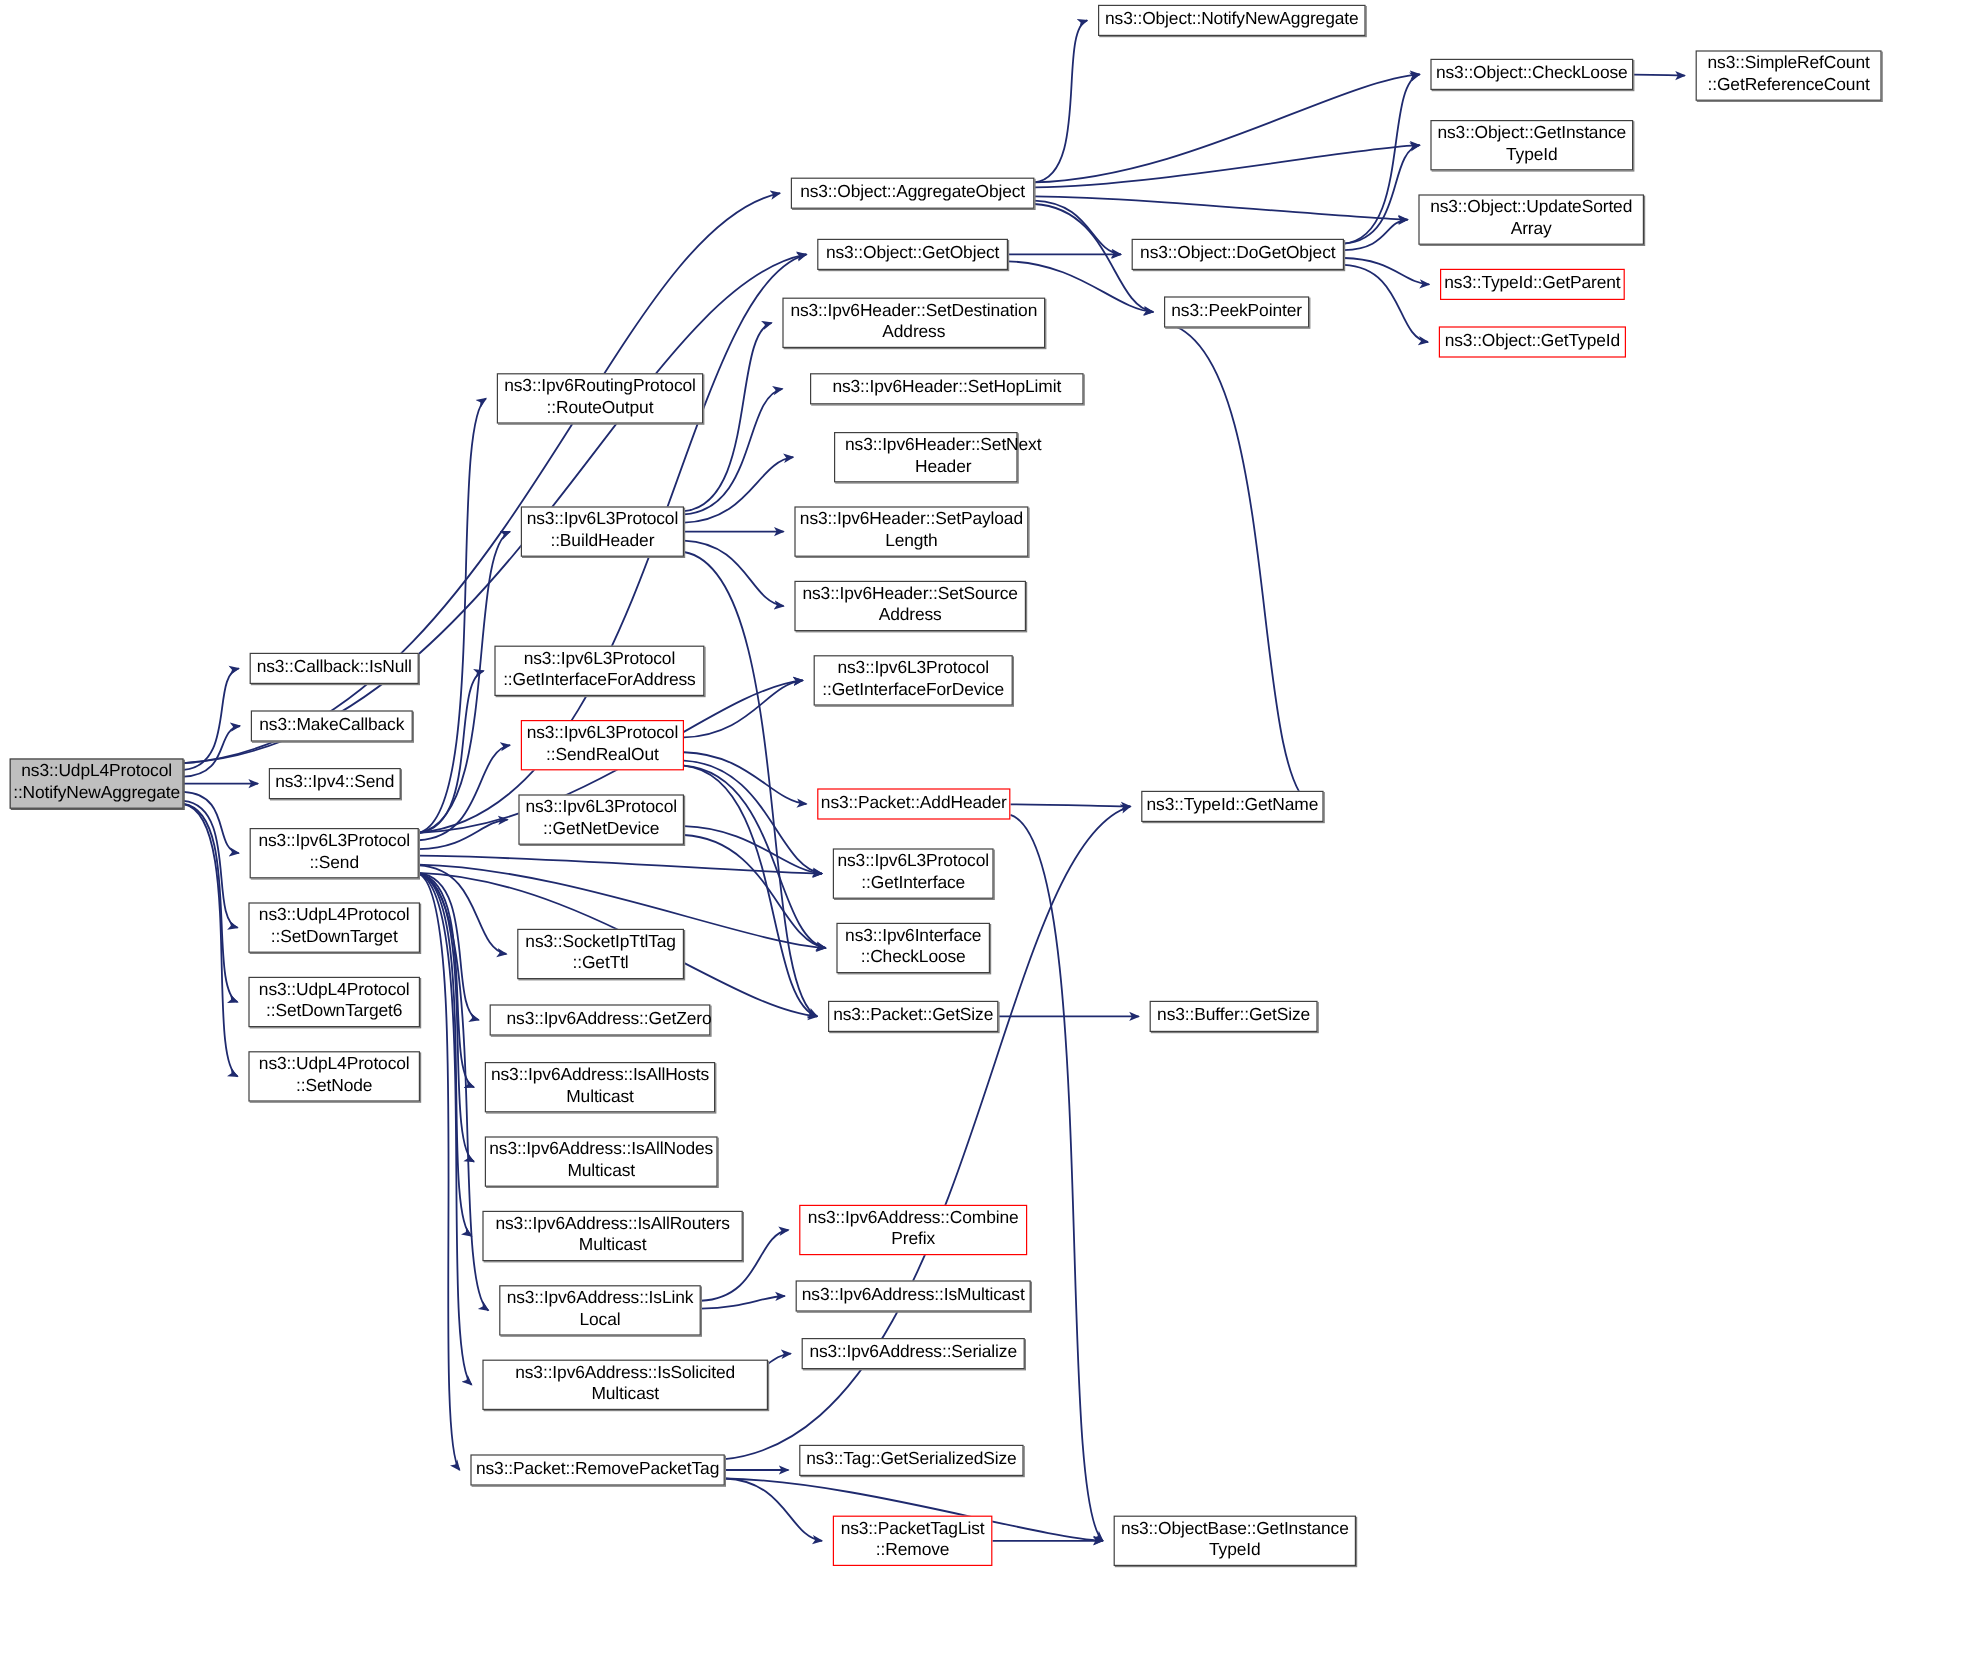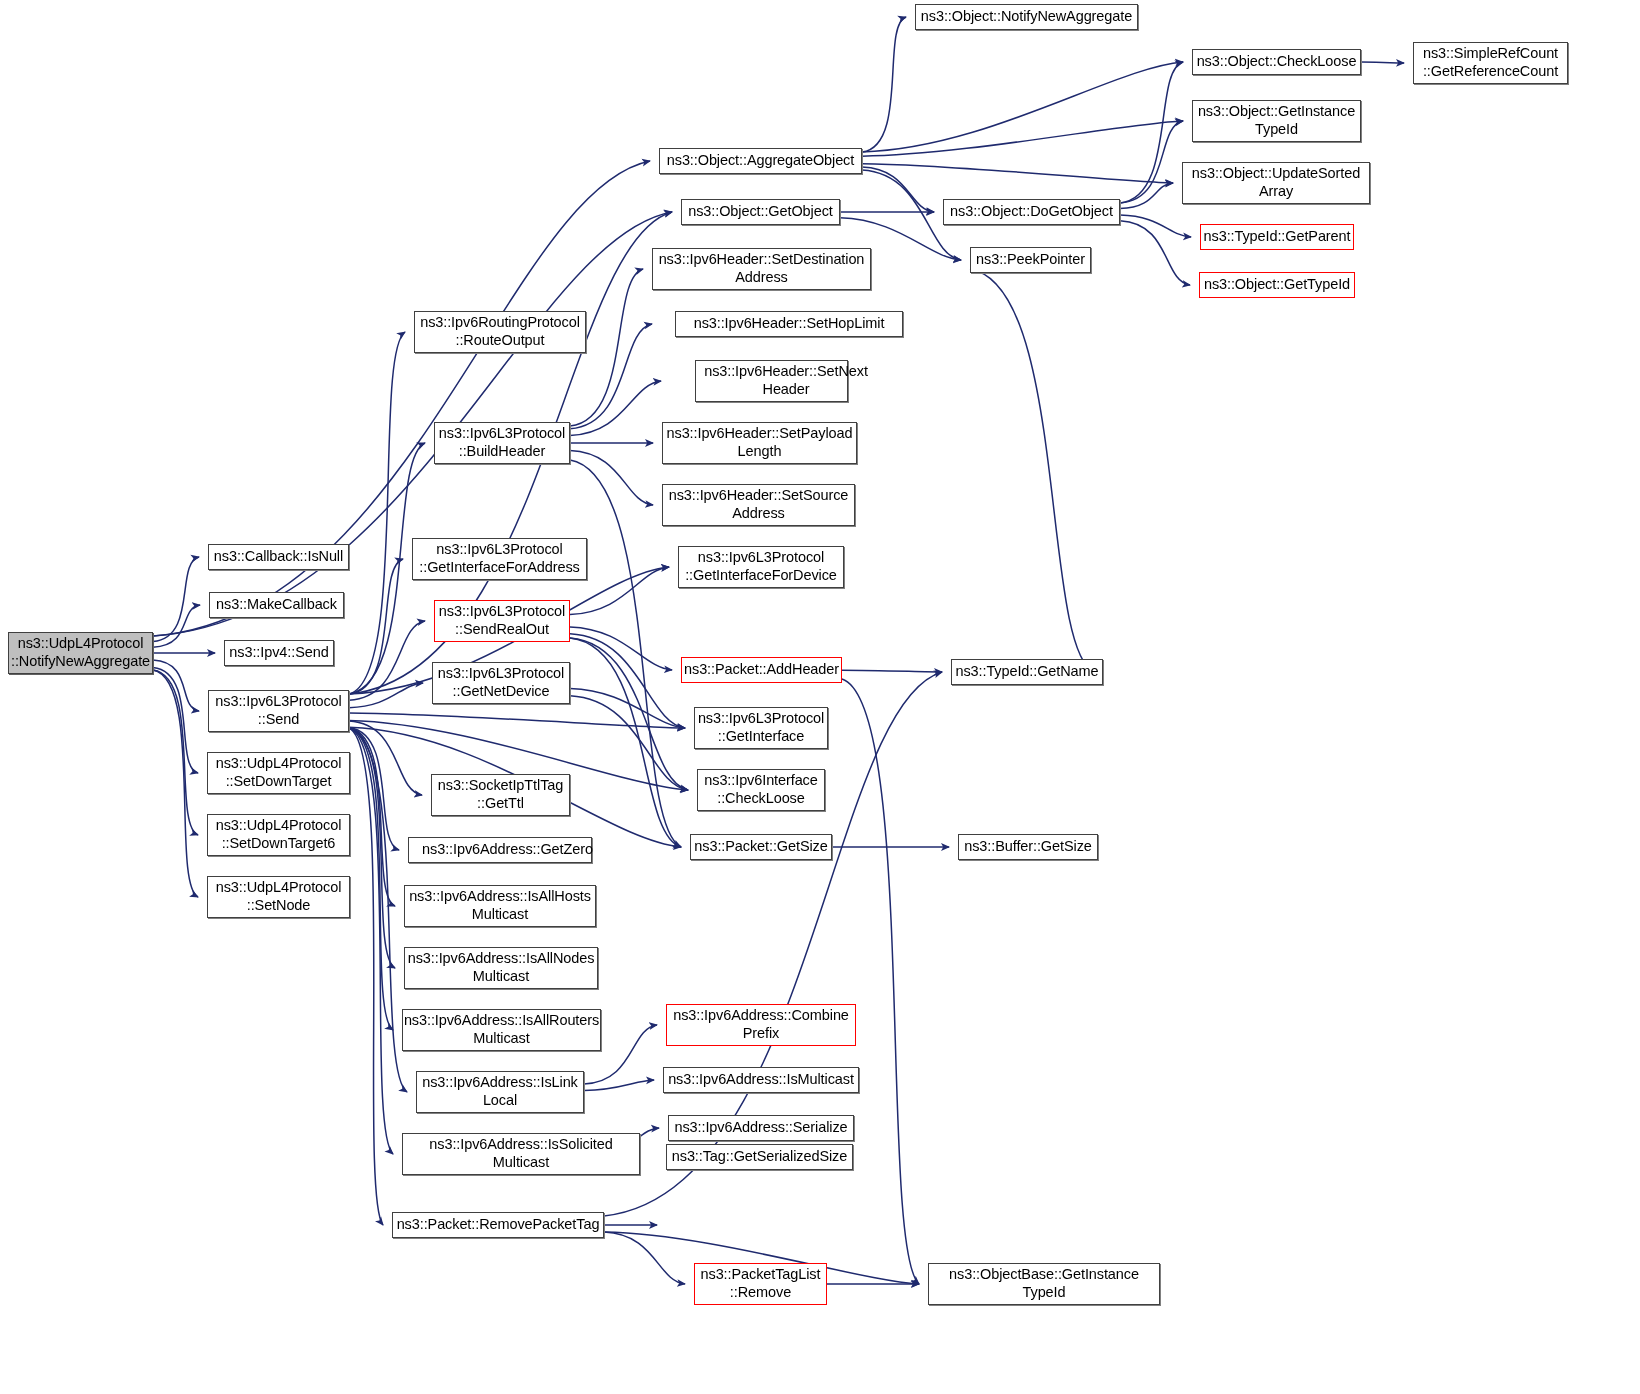--- a/index.html
+++ b/index.html
@@ -137,21 +137,21 @@
 ::SendRealOut</div>
       <div class="node" style="left: 432px; top: 662px; width: 138px; height: 42px;">ns3::Ipv6L3Protocol
 ::GetNetDevice</div>
       <div class="node" style="left: 431px; top: 774px; width: 139px; height: 42px;">ns3::SocketIpTtlTag
 ::GetTtl</div>
       <div class="node" style="left: 408px; top: 837px; width: 184px; height: 26px; padding-left: 18px;">ns3::Ipv6Address::GetZero</div>
       <div class="node" style="left: 404px; top: 885px; width: 192px; height: 42px;">ns3::Ipv6Address::IsAllHosts
 Multicast</div>
       <div class="node" style="left: 404px; top: 947px; width: 194px; height: 42px;">ns3::Ipv6Address::IsAllNodes
 Multicast</div>
-      <div class="node" style="left: 402px; top: 1009px; width: 199px; height: 42px;">ns3::Ipv6Address::IsAllRouters
+      <div class="node" style="left: 402px; top: 1009px; width: 217px; height: 42px;">ns3::Ipv6Address::IsAllRouters
 Multicast</div>
       <div class="node" style="left: 416px; top: 1071px; width: 168px; height: 42px;">ns3::Ipv6Address::IsLink
 Local</div>
       <div class="node" style="left: 402px; top: 1133px; width: 238px; height: 42px;">ns3::Ipv6Address::IsSolicited
 Multicast</div>
       <div class="node" style="left: 392px; top: 1212px; width: 212px; height: 26px;">ns3::Packet::RemovePacketTag</div>
       <div class="node" style="left: 659px; top: 148px; width: 203px; height: 26px;">ns3::Object::AggregateObject</div>
       <div class="node" style="left: 681px; top: 199px; width: 159px; height: 26px;">ns3::Object::GetObject</div>
       <div class="node" style="left: 652px; top: 248px; width: 219px; height: 42px;">ns3::Ipv6Header::SetDestination
 Address</div>
@@ -167,29 +167,29 @@
       <div class="node red" style="left: 681px; top: 657px; width: 161px; height: 26px;">ns3::Packet::AddHeader</div>
       <div class="node" style="left: 694px; top: 707px; width: 134px; height: 42px;">ns3::Ipv6L3Protocol
 ::GetInterface</div>
       <div class="node" style="left: 697px; top: 769px; width: 128px; height: 42px;">ns3::Ipv6Interface
 ::CheckLoose</div>
       <div class="node" style="left: 690px; top: 834px; width: 142px; height: 26px;">ns3::Packet::GetSize</div>
       <div class="node red" style="left: 666px; top: 1004px; width: 190px; height: 42px;">ns3::Ipv6Address::Combine
 Prefix</div>
       <div class="node" style="left: 663px; top: 1067px; width: 196px; height: 26px;">ns3::Ipv6Address::IsMulticast</div>
       <div class="node" style="left: 668px; top: 1115px; width: 186px; height: 26px;">ns3::Ipv6Address::Serialize</div>
-      <div class="node" style="left: 666px; top: 1144px; width: 187px; height: 26px;">ns3::Tag::GetSerializedSize</div>
+      <div class="node" style="left: 666px; top: 1204px; width: 187px; height: 26px;">ns3::Tag::GetSerializedSize</div>
       <div class="node red" style="left: 694px; top: 1263px; width: 133px; height: 42px;">ns3::PacketTagList
 ::Remove</div>
       <div class="node" style="left: 915px; top: 4px; width: 223px; height: 26px; text-align: center;">ns3::Object::NotifyNewAggregate</div>
       <div class="node" style="left: 943px; top: 199px; width: 177px; height: 26px;">ns3::Object::DoGetObject</div>
       <div class="node" style="left: 970px; top: 247px; width: 121px; height: 26px;">ns3::PeekPointer</div>
       <div class="node" style="left: 951px; top: 659px; width: 152px; height: 26px;">ns3::TypeId::GetName</div>
       <div class="node" style="left: 958px; top: 834px; width: 140px; height: 26px;">ns3::Buffer::GetSize</div>
-      <div class="node" style="left: 928px; top: 1263px; width: 232px; height: 42px;">ns3::ObjectBase::GetInstance
+      <div class="node" style="left: 928px; top: 1263px; width: 202px; height: 42px;">ns3::ObjectBase::GetInstance
 TypeId</div>
       <div class="node" style="left: 1192px; top: 49px; width: 169px; height: 26px;">ns3::Object::CheckLoose</div>
       <div class="node" style="left: 1192px; top: 100px; width: 169px; height: 42px;">ns3::Object::GetInstance
 TypeId</div>
       <div class="node" style="left: 1182px; top: 162px; width: 188px; height: 42px;">ns3::Object::UpdateSorted
 Array</div>
       <div class="node red" style="left: 1200px; top: 224px; width: 154px; height: 26px;">ns3::TypeId::GetParent</div>
       <div class="node red" style="left: 1199px; top: 272px; width: 156px; height: 26px;">ns3::Object::GetTypeId</div>
       <div class="node" style="left: 1413px; top: 42px; width: 155px; height: 42px;">ns3::SimpleRefCount
 ::GetReferenceCount</div>

